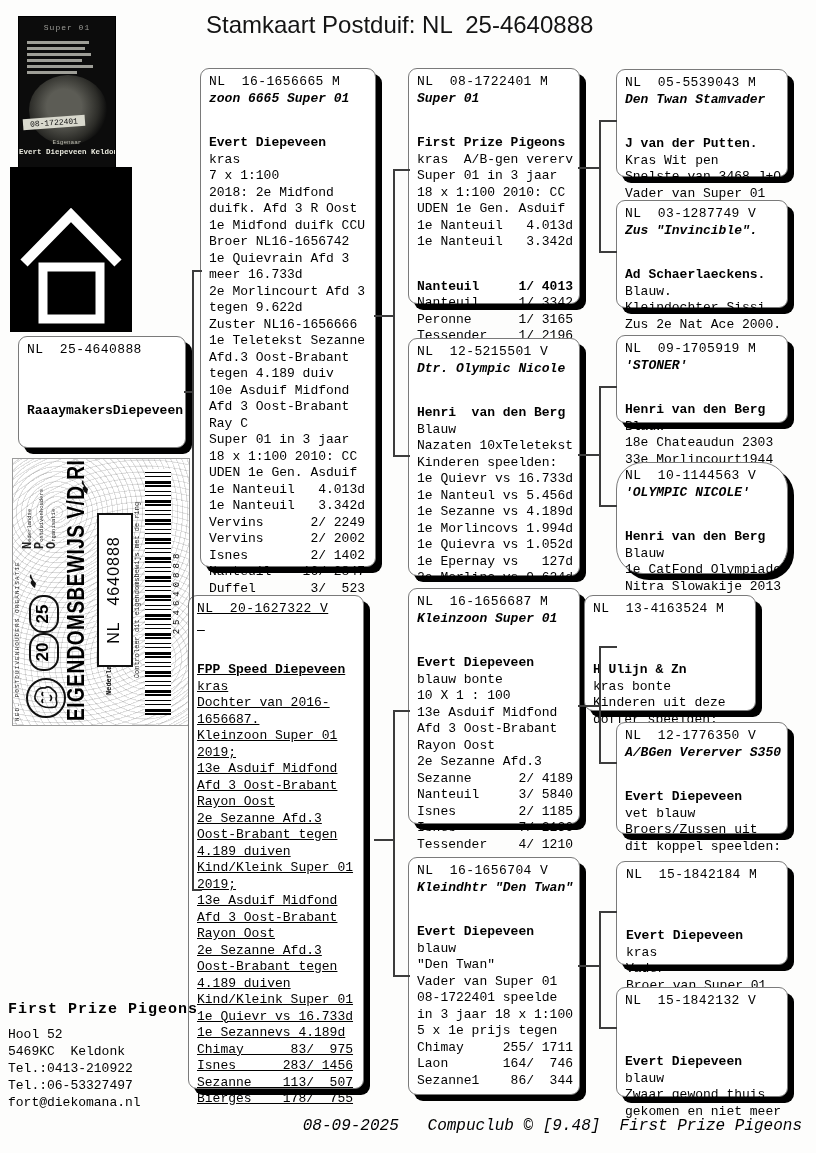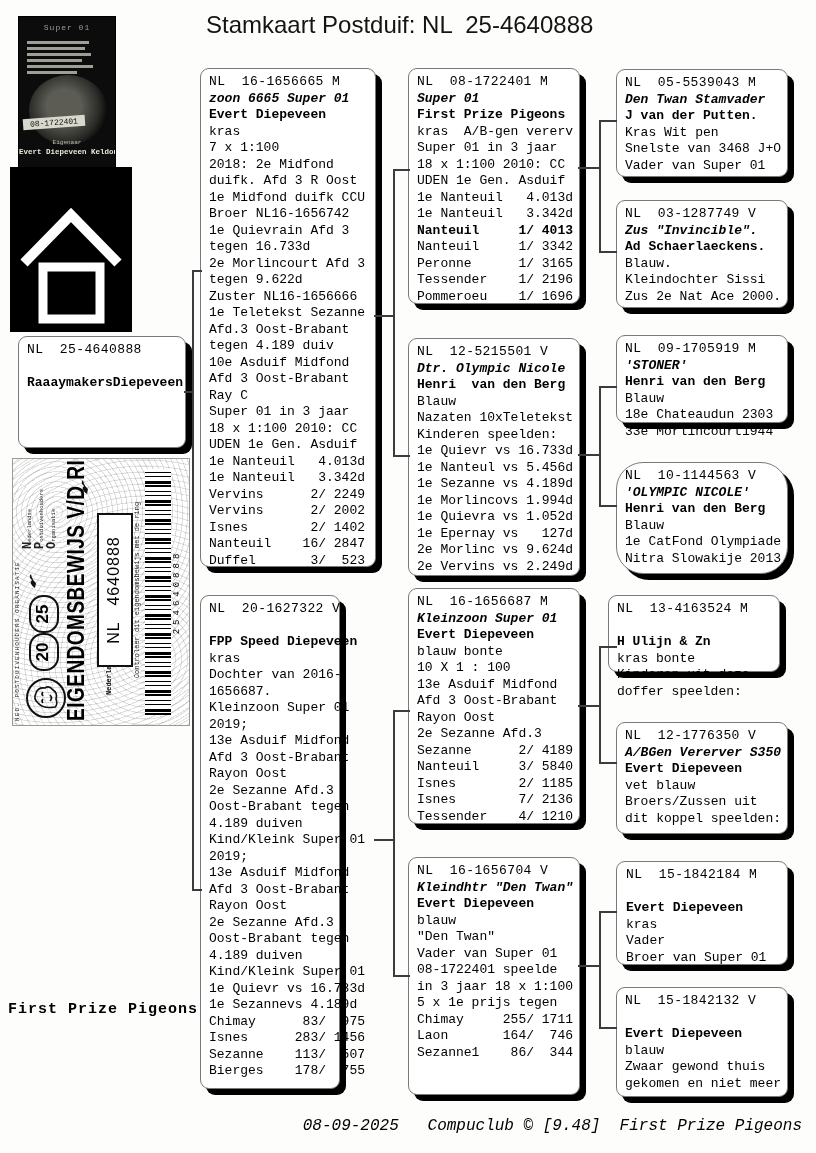--- a/index.html
+++ b/index.html
@@ -7,34 +7,34 @@
        font-family:"Liberation Mono","DejaVu Sans Mono",monospace;color:#000;}
   .title{position:absolute;left:206px;top:11px;font-family:"Liberation Sans",sans-serif;
          font-size:24px;color:#141414;white-space:pre;}
   
   .pbox{position:absolute;box-sizing:border-box;background:#fff;border:1px solid #7a7a7a;
         border-radius:9px;box-shadow:6px 6px 0 0 #000;padding:5px 3px 3px 8px;
         font-size:13px;line-height:16.5px;}
   .bl{white-space:pre;}
   .bid{letter-spacing:.4px;}
   .ni{font-weight:bold;font-style:italic;}
-  .nb{font-weight:bold;}
+  .nb{font-weight:bold;margin-top:28px;}
   .cn{position:absolute;background:#3c3c3c;}
   #b-subject{left:18px;top:336px;width:168px;height:112px;}
   #b-father{left:200px;top:68px;width:176px;height:499px;}
-  #b-mother{left:200px;top:595px;width:140px;height:494px;}
+  #b-mother{left:188px;top:595px;width:176px;height:494px;text-decoration:underline;}
   #b-gp1{left:408px;top:68px;width:172px;height:236px;}
   #b-gp2{left:408px;top:338px;width:172px;height:238px;}
   #b-gp3{left:408px;top:588px;width:172px;height:236px;}
   #b-gp4{left:408px;top:857px;width:172px;height:238px;}
   #b-ggp1{left:616px;top:69px;width:172px;height:108px;}
   #b-ggp2{left:616px;top:200px;width:172px;height:108px;}
   #b-ggp3{left:616px;top:335px;width:172px;height:88px;}
   #b-ggp4{left:616px;top:462px;width:172px;height:112px;border-radius:27px;}
-  #b-ggp5{left:608px;top:595px;width:172px;height:77px;}
+  #b-ggp5{left:584px;top:595px;width:172px;height:116px;}
   #b-ggp6{left:616px;top:722px;width:172px;height:112px;}
   #b-ggp7{left:616px;top:861px;width:172px;height:104px;padding-left:9px;}
   #b-ggp8{left:616px;top:987px;width:172px;height:110px;}
   
   .photo{position:absolute;left:18px;top:16px;width:96px;height:150px;background:#0c0c0c;
          border:1px solid #000;overflow:hidden;}
   .photo-title{position:absolute;left:0;right:0;top:6px;text-align:center;color:#9a9a95;
                font-size:8px;letter-spacing:1px;}
   .photo-bars{position:absolute;left:8px;top:24px;}
   .photo-bars div{height:3px;background:#cfcfc6;opacity:.75;margin-bottom:3px;}
@@ -157,21 +157,21 @@
     <div class="bl bid">NL  16-1656665 M</div>
     <div class="bl ni">zoon 6665 Super 01</div>
     <div class="bl nb">Evert Diepeveen</div>
     <div class="bl">kras</div>
     <div class="bl">7 x 1:100</div>
     <div class="bl">2018: 2e Midfond</div>
     <div class="bl">duifk. Afd 3 R Oost</div>
     <div class="bl">1e Midfond duifk CCU</div>
     <div class="bl">Broer NL16-1656742</div>
     <div class="bl">1e Quievrain Afd 3</div>
-    <div class="bl">tegen 16.733d</div>
+    <div class="bl">meer 16.733d</div>
     <div class="bl">2e Morlincourt Afd 3</div>
     <div class="bl">tegen 9.622d</div>
     <div class="bl">Zuster NL16-1656666</div>
     <div class="bl">1e Teletekst Sezanne</div>
     <div class="bl">Afd.3 Oost-Brabant</div>
     <div class="bl">tegen 4.189 duiv</div>
     <div class="bl">10e Asduif Midfond</div>
     <div class="bl">Afd 3 Oost-Brabant</div>
     <div class="bl">Ray C</div>
     <div class="bl">Super 01 in 3 jaar</div>
@@ -367,15 +367,22 @@
 <div class="cn" style="left:599px;top:647px;width:2px;height:117px"></div>
 <div class="cn" style="left:599px;top:646px;width:18px;height:2px"></div>
 <div class="cn" style="left:599px;top:762px;width:18px;height:2px"></div>
 <div class="cn" style="left:578px;top:965px;width:23px;height:2px"></div>
 <div class="cn" style="left:599px;top:912px;width:2px;height:117px"></div>
 <div class="cn" style="left:599px;top:911px;width:18px;height:2px"></div>
 <div class="cn" style="left:599px;top:1027px;width:18px;height:2px"></div>
 
 <div class="contact">
   <div class="contact-name">First Prize Pigeons</div>
+  <div class="contact-lines">
+      <div>Hool 52</div>
+      <div>5469KC  Keldonk</div>
+      <div>Tel.:0413-210922</div>
+      <div>Tel.:06-53327497</div>
+      <div>fort@diekomana.nl</div>
+    </div>
 </div>
 
 <div class="footer">08-09-2025   Compuclub © [9.48]  First Prize Pigeons</div>
 
 </body></html>

